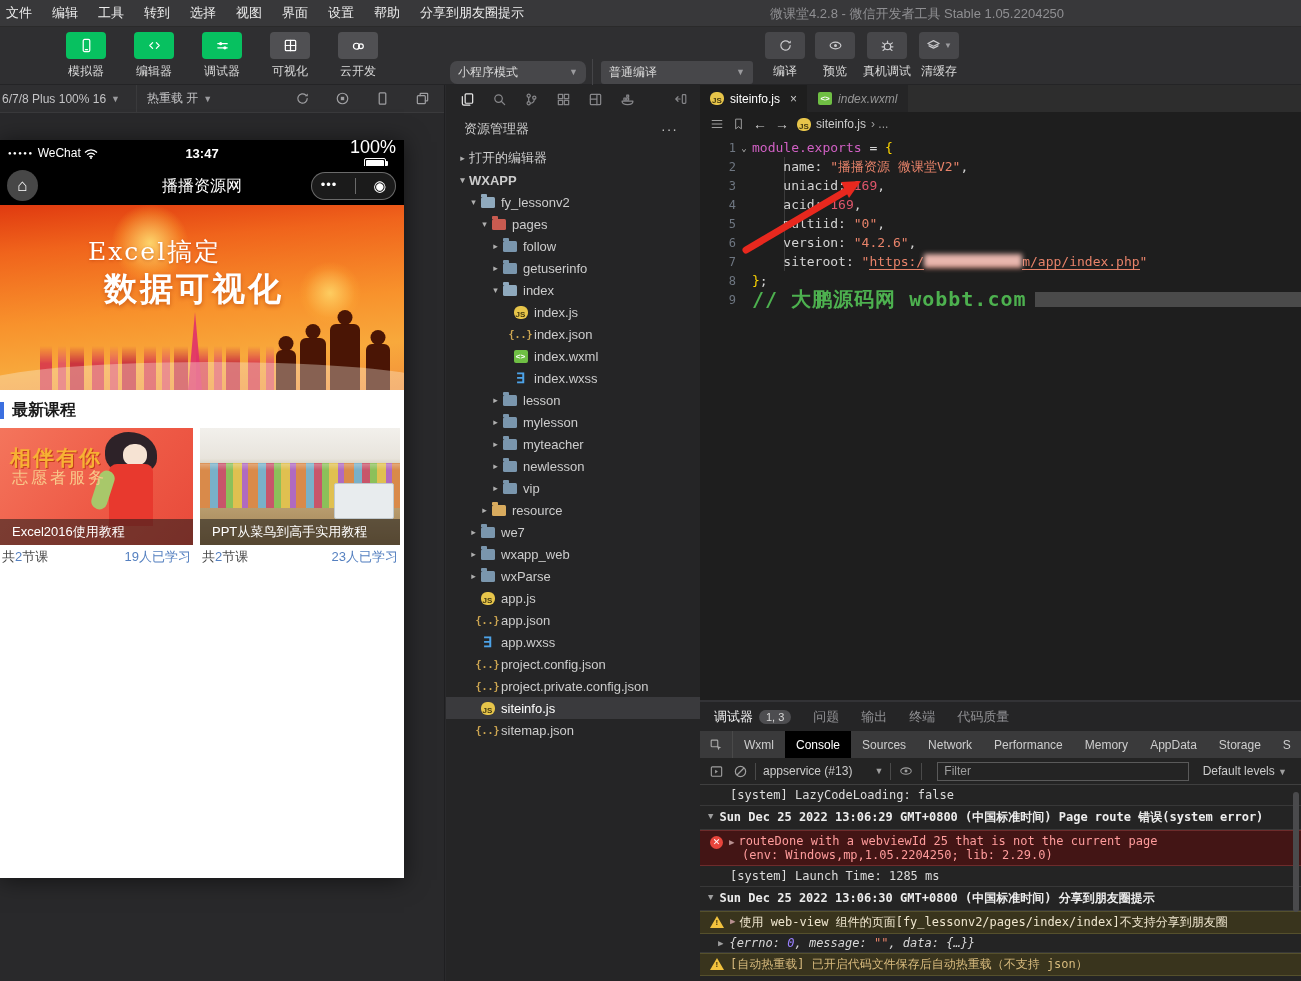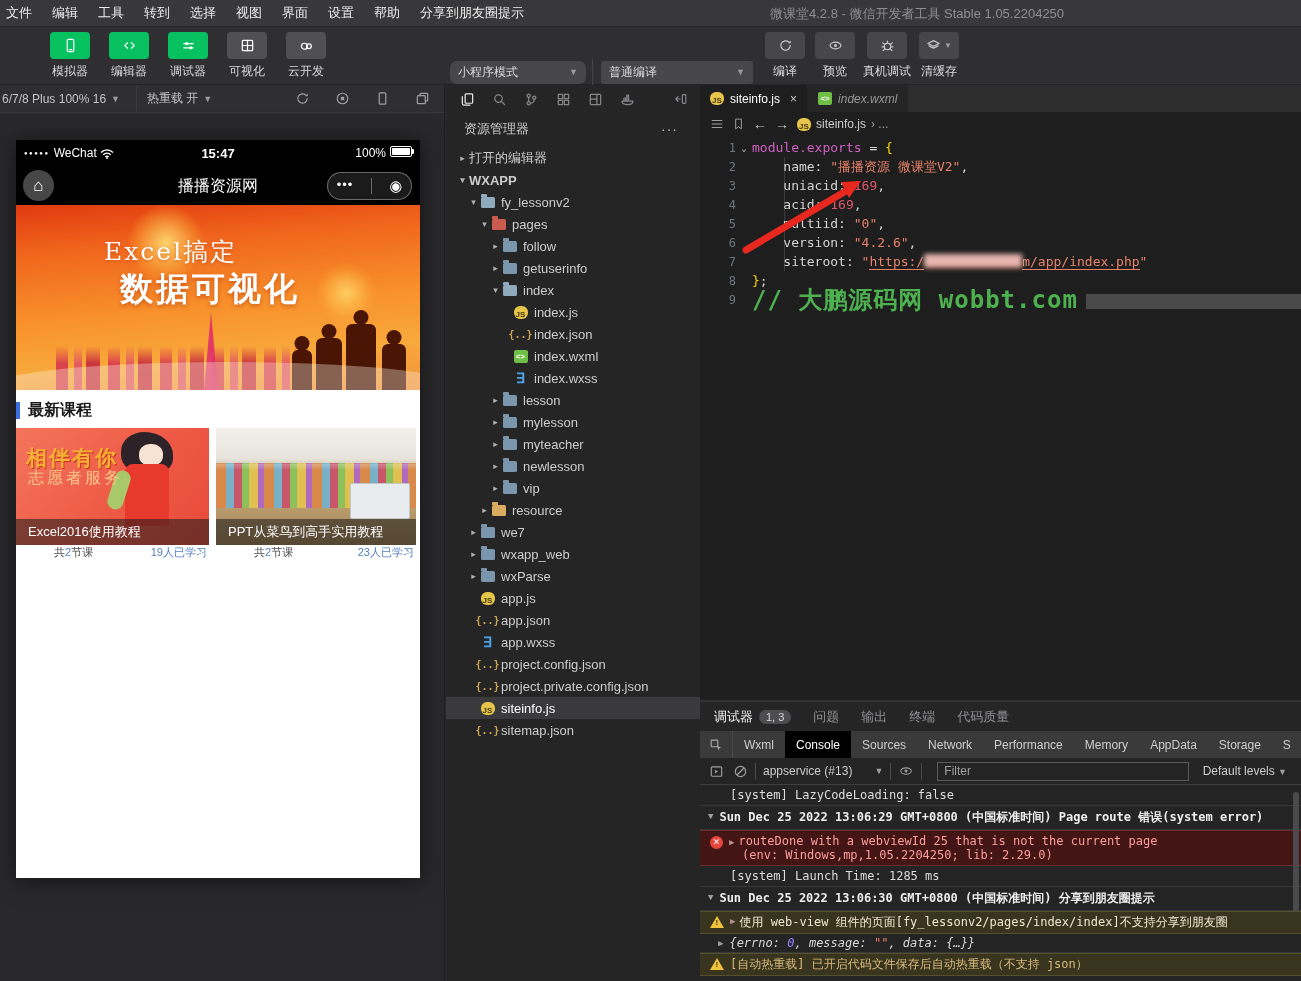--- a/index.html
+++ b/index.html
@@ -11,21 +11,21 @@
   
   #menubar{position:absolute;left:0;top:0;width:1301px;height:27px;background:#38383a;
            display:flex;align-items:center;border-bottom:1px solid #2a2a2a;box-sizing:border-box;}
   #menu-items{display:flex;margin-left:-4px;}
   .menu-item{color:#ececec;font-size:13px;padding:0 10px;line-height:26px;white-space:nowrap;}
   #window-title{position:absolute;left:770px;top:0;line-height:27px;color:#8f8f92;font-size:13px;white-space:nowrap;}
 
   
   #toolbar{position:absolute;left:0;top:27px;width:1301px;height:58px;background:#2f2f31;
            border-bottom:1px solid #242426;box-sizing:border-box;}
-  #mode-buttons{position:absolute;left:48px;top:5px;display:flex;gap:15px;}
+  #mode-buttons{position:absolute;left:64px;top:5px;display:flex;gap:24px;}
   .mode-btn{display:flex;flex-direction:column;align-items:center;width:44px;}
   .mode-btn .ic{width:40px;height:27px;border-radius:4px;display:flex;align-items:center;justify-content:center;color:#fff;}
   .mode-btn .ic.green{background:#07c160;}
   .mode-btn .ic.gray{background:#505053;}
   .mode-btn .lb{color:#d9d9d9;font-size:12px;margin-top:4px;white-space:nowrap;}
   .select{position:absolute;top:34px;height:23px;background:#47474a;border-radius:3px;color:#d9d9d9;
           font-size:12px;line-height:23px;padding:0 8px;box-sizing:border-box;}
   .select .caret{position:absolute;right:8px;color:#9b9b9e;font-size:9px;}
   #mode-select{left:450px;width:136px;border-radius:7px;}
   #compile-select{left:601px;width:152px;}
@@ -40,26 +40,26 @@
   #sim-panel{position:absolute;left:0;top:85px;width:445px;height:896px;background:#29292b;border-right:1px solid #1f1f21;box-sizing:border-box;}
   #sim-bar{position:absolute;left:0;top:0;width:100%;height:28px;background:#2f2f31;border-bottom:1px solid #3a3a3c;
            display:flex;align-items:center;box-sizing:border-box;}
   #device-label{color:#c4c4c6;font-size:12px;margin-left:2px;white-space:nowrap;}
   .sim-caret{color:#9b9b9e;font-size:9px;margin:0 6px 0 5px;}
   #sim-vsep{width:1px;height:28px;background:#3a3a3c;margin:0 10px;}
   #hot-reload{color:#c4c4c6;font-size:12px;white-space:nowrap;}
   #sim-icons{display:flex;gap:25px;margin-left:auto;margin-right:14px;color:#9e9ea1;}
 
   
-  #phone{position:absolute;left:0;top:55px;width:404px;height:738px;background:#fff;box-shadow:0 2px 22px rgba(0,0,0,.55);margin-left:16px;}
+  #phone{position:absolute;left:0;top:55px;width:404px;height:738px;background:#fff;box-shadow:0 2px 22px rgba(0,0,0,.55);}
   #statusbar{position:absolute;left:0;top:0;width:100%;height:26px;background:#000;color:#fff;display:flex;align-items:center;box-sizing:border-box;padding:0 8px;}
   #sig-dots{font-size:6px;letter-spacing:1.5px;margin-top:-1px;}
   #carrier{font-size:12px;margin-left:4px;}
   #sb-time{position:absolute;left:0;right:0;text-align:center;font-size:13px;font-weight:bold;}
-  #sb-right{margin-left:auto;display:flex;font-size:12px;}
+  #sb-right{margin-left:auto;display:flex;align-items:center;font-size:18px;flex-direction:column;}
   #batt{width:20px;height:9px;border:1px solid #fff;border-radius:2px;margin-left:4px;position:relative;}
   #batt .fill{position:absolute;inset:1px;background:#fff;border-radius:1px;}
   #batt .nub{position:absolute;right:-3px;top:2px;width:2px;height:5px;background:#fff;border-radius:0 1px 1px 0;}
   #navbar{position:absolute;left:0;top:26px;width:100%;height:39px;background:#000;}
   #home-btn{position:absolute;left:7px;top:4px;width:31px;height:31px;border-radius:50%;background:rgba(255,255,255,.28);
             color:#fff;font-size:17px;display:flex;align-items:center;justify-content:center;}
   #nav-title{position:absolute;left:0;right:0;top:0;height:39px;line-height:39px;text-align:center;color:#fff;font-size:16px;}
   #capsule{position:absolute;right:8px;top:6px;width:85px;height:28px;border-radius:15px;background:rgba(50,50,50,.55);
            border:1px solid rgba(255,255,255,.35);display:flex;align-items:center;justify-content:space-around;box-sizing:border-box;color:#fff;}
   #capsule .dots{font-size:13px;letter-spacing:1px;margin-top:-4px;}
@@ -83,21 +83,21 @@
   .wave{position:absolute;bottom:-18px;left:-20px;width:460px;height:46px;background:#f8f0e2;border-radius:50% 50% 0 0;opacity:.35;}
 
   
   #section-hd{position:absolute;left:0;top:258px;height:24px;display:flex;align-items:center;justify-content:flex-end;}
   #section-bar{width:4px;height:17px;background:#3b6fe0;margin-right:8px;}
   #section-title{font-size:16px;font-weight:bold;color:#1a1a1a;}
   #cards{position:absolute;left:0;top:288px;display:flex;gap:7px;}
   .card{position:relative;}
   .card-img{position:relative;width:100%;height:117px;overflow:hidden;}
   .card-title{position:absolute;left:0;bottom:0;right:0;height:26px;line-height:26px;background:rgba(25,25,25,.55);color:#fff;font-size:13px;padding-left:12px;white-space:nowrap;}
-  .card-stats{display:flex;justify-content:space-between;height:24px;font-size:11px;padding-left:36px;}
+  .card-stats{display:flex;justify-content:space-between;align-items:center;height:24px;font-size:13px;}
   .stat-lessons{color:#4a4a4a;margin-left:2px;}
   .stat-lessons .num{color:#5580c0;}
   .stat-learners{color:#5580c0;margin-right:2px;}
   
   #card1 .card-img{background:linear-gradient(130deg,#f4755c 0%,#ee5a46 55%,#e84a3a 100%);}
   .c1-t1{position:absolute;left:10px;top:16px;color:#f7b133;font-size:21px;font-weight:bold;letter-spacing:2px;text-shadow:1px 1px 0 #c23a20;}
   .c1-t2{position:absolute;left:12px;top:40px;color:#f8c78a;font-size:16px;letter-spacing:3px;}
   .c1-hair{position:absolute;right:36px;top:4px;width:52px;height:42px;background:#2d2228;border-radius:50% 60% 40% 50%;}
   .c1-face{position:absolute;right:46px;top:16px;width:24px;height:22px;background:#f6e3d3;border-radius:45%;}
   .c1-vest{position:absolute;right:40px;top:36px;width:44px;height:62px;background:#e8392e;border-radius:8px 8px 0 0;}
@@ -155,21 +155,21 @@
   .code-line .fold{width:16px;text-align:center;color:#c8c8c8;font-size:9px;flex:none;}
   .code-line .ctext{position:relative;}
   .indent-guide{position:absolute;left:84px;top:19px;width:1px;height:114px;background:#3c3c3c;}
   .tok-magenta{color:#d160c4;}
   .tok-plain{color:#d4d4d4;}
   .tok-string{color:#e8836a;}
   .tok-number{color:#e0566b;}
   .tok-bracket{color:#ffd700;}
   .tok-url{color:#e8836a;border-bottom:1px solid #e8836a;}
   .tok-censor{display:inline-block;width:98px;height:13px;background:#e8b6ae;filter:blur(2.5px);vertical-align:-2px;border-bottom:1px solid #e8836a;}
-  .tok-watermark{color:#4db14f;font-size:24px;font-weight:bold;letter-spacing:1px;font-family:"DejaVu Sans Mono",monospace;}
+  .tok-watermark{color:#4db14f;font-size:20px;font-weight:bold;letter-spacing:1px;font-family:"DejaVu Sans Mono",monospace;}
   .tok-graybar{display:inline-block;width:288px;height:15px;background:#4a4a4a;vertical-align:-1px;margin-left:8px;}
   #red-arrow{position:absolute;left:0;top:0;pointer-events:none;}
 
   
   #debugger{position:absolute;left:700px;top:700px;width:601px;height:281px;background:#252526;border-top:2px solid #333336;box-sizing:border-box;}
   #panel-tabs{position:absolute;left:0;top:0;width:100%;height:29px;display:flex;align-items:center;gap:22px;padding-left:14px;box-sizing:border-box;}
   .ptab{font-size:13px;color:#919194;display:flex;align-items:center;gap:6px;}
   .ptab.active{color:#f0f0f0;}
   .pbadge{background:#4d4d50;color:#d8d8d8;font-size:11px;border-radius:9px;padding:1px 7px;}
   #devtools-tabs{position:absolute;left:0;top:29px;width:100%;height:27px;background:#3a3a3b;display:flex;align-items:stretch;overflow:hidden;}
@@ -363,21 +363,21 @@
     </div>
 
     <div id="phone">
       <div id="statusbar">
         <span id="sig-dots">●●●●●</span>
         <span id="carrier">WeChat</span>
         <svg class="i" width="14" height="11" viewBox="0 0 14 11" style="margin-left:3px">
           <path d="M1,4.5 a8,8 0 0 1 12,0 M3.2,6.8 a5,5 0 0 1 7.6,0 M5.3,8.9 a2.4,2.4 0 0 1 3.4,0" stroke="#fff" stroke-width="1.2" fill="none"></path>
           <circle cx="7" cy="10" r="1" fill="#fff"></circle>
         </svg>
-        <span id="sb-time">15:47</span>
+        <span id="sb-time">13:47</span>
         <span id="sb-right">
           <span>100%</span>
           <span id="batt">
               <span class="fill"></span>
               <span class="nub"></span>
             </span>
         </span>
       </div>
       <div id="navbar">
         <div id="home-btn">⌂</div>

